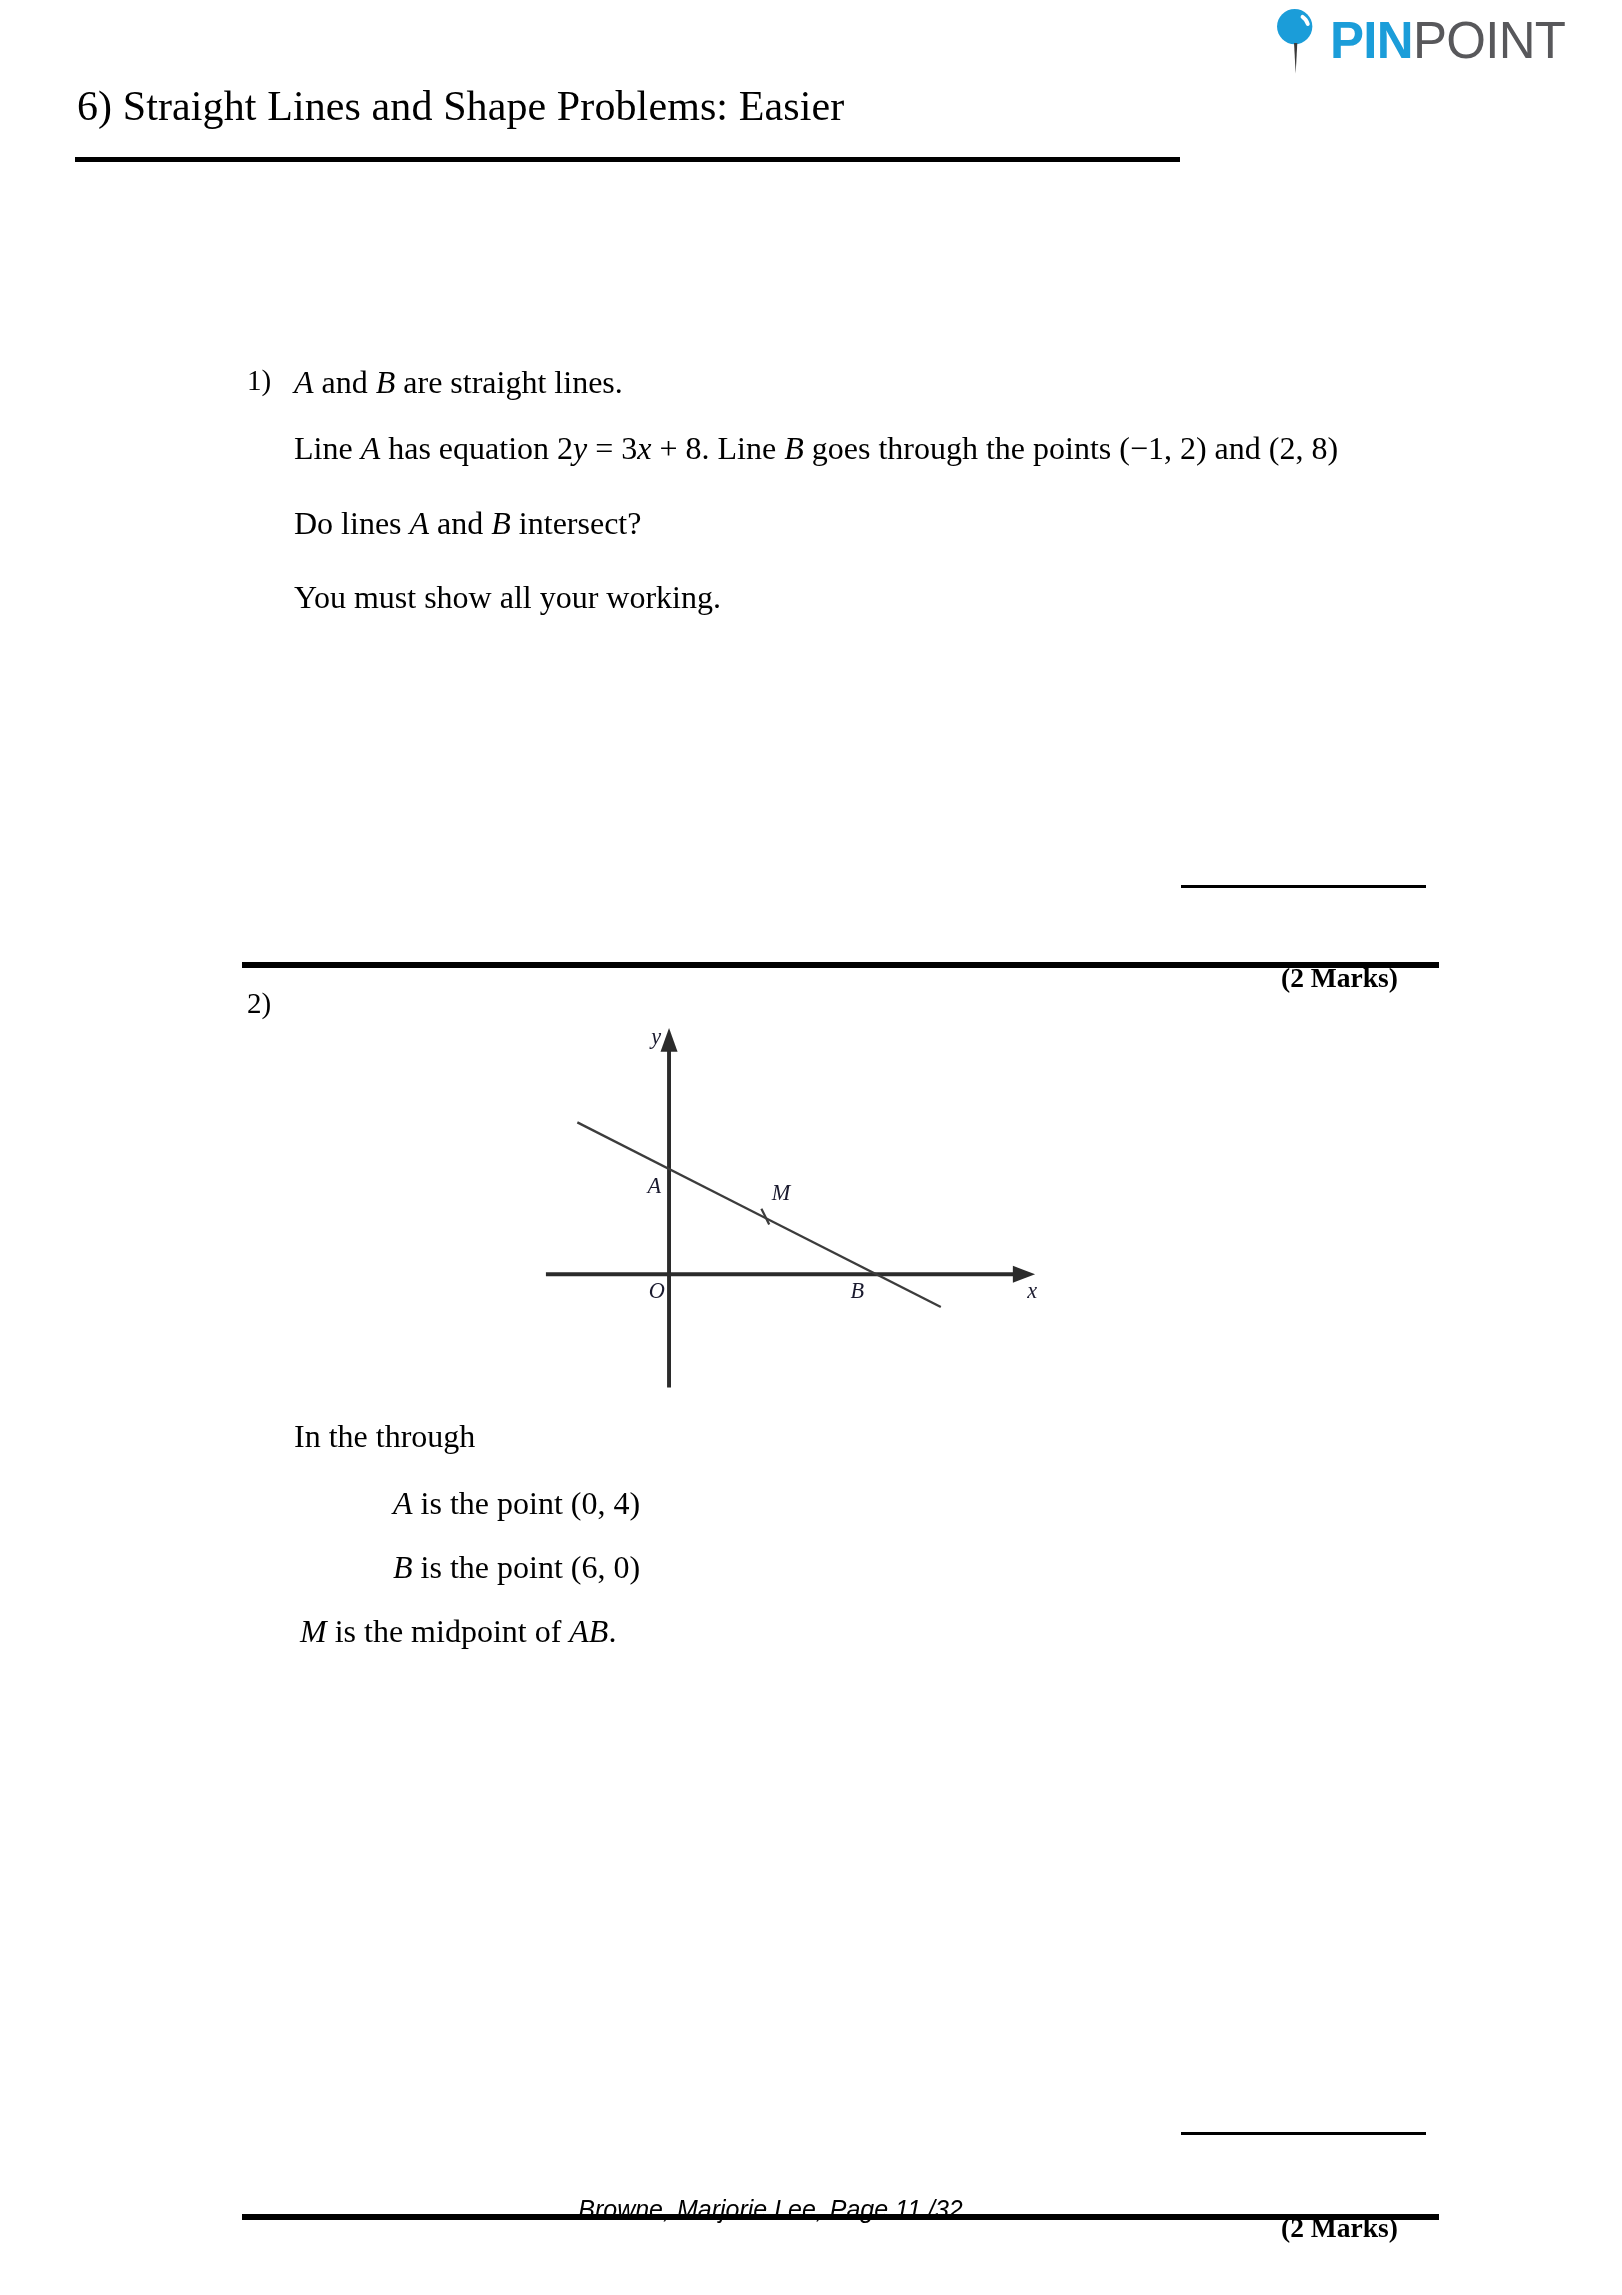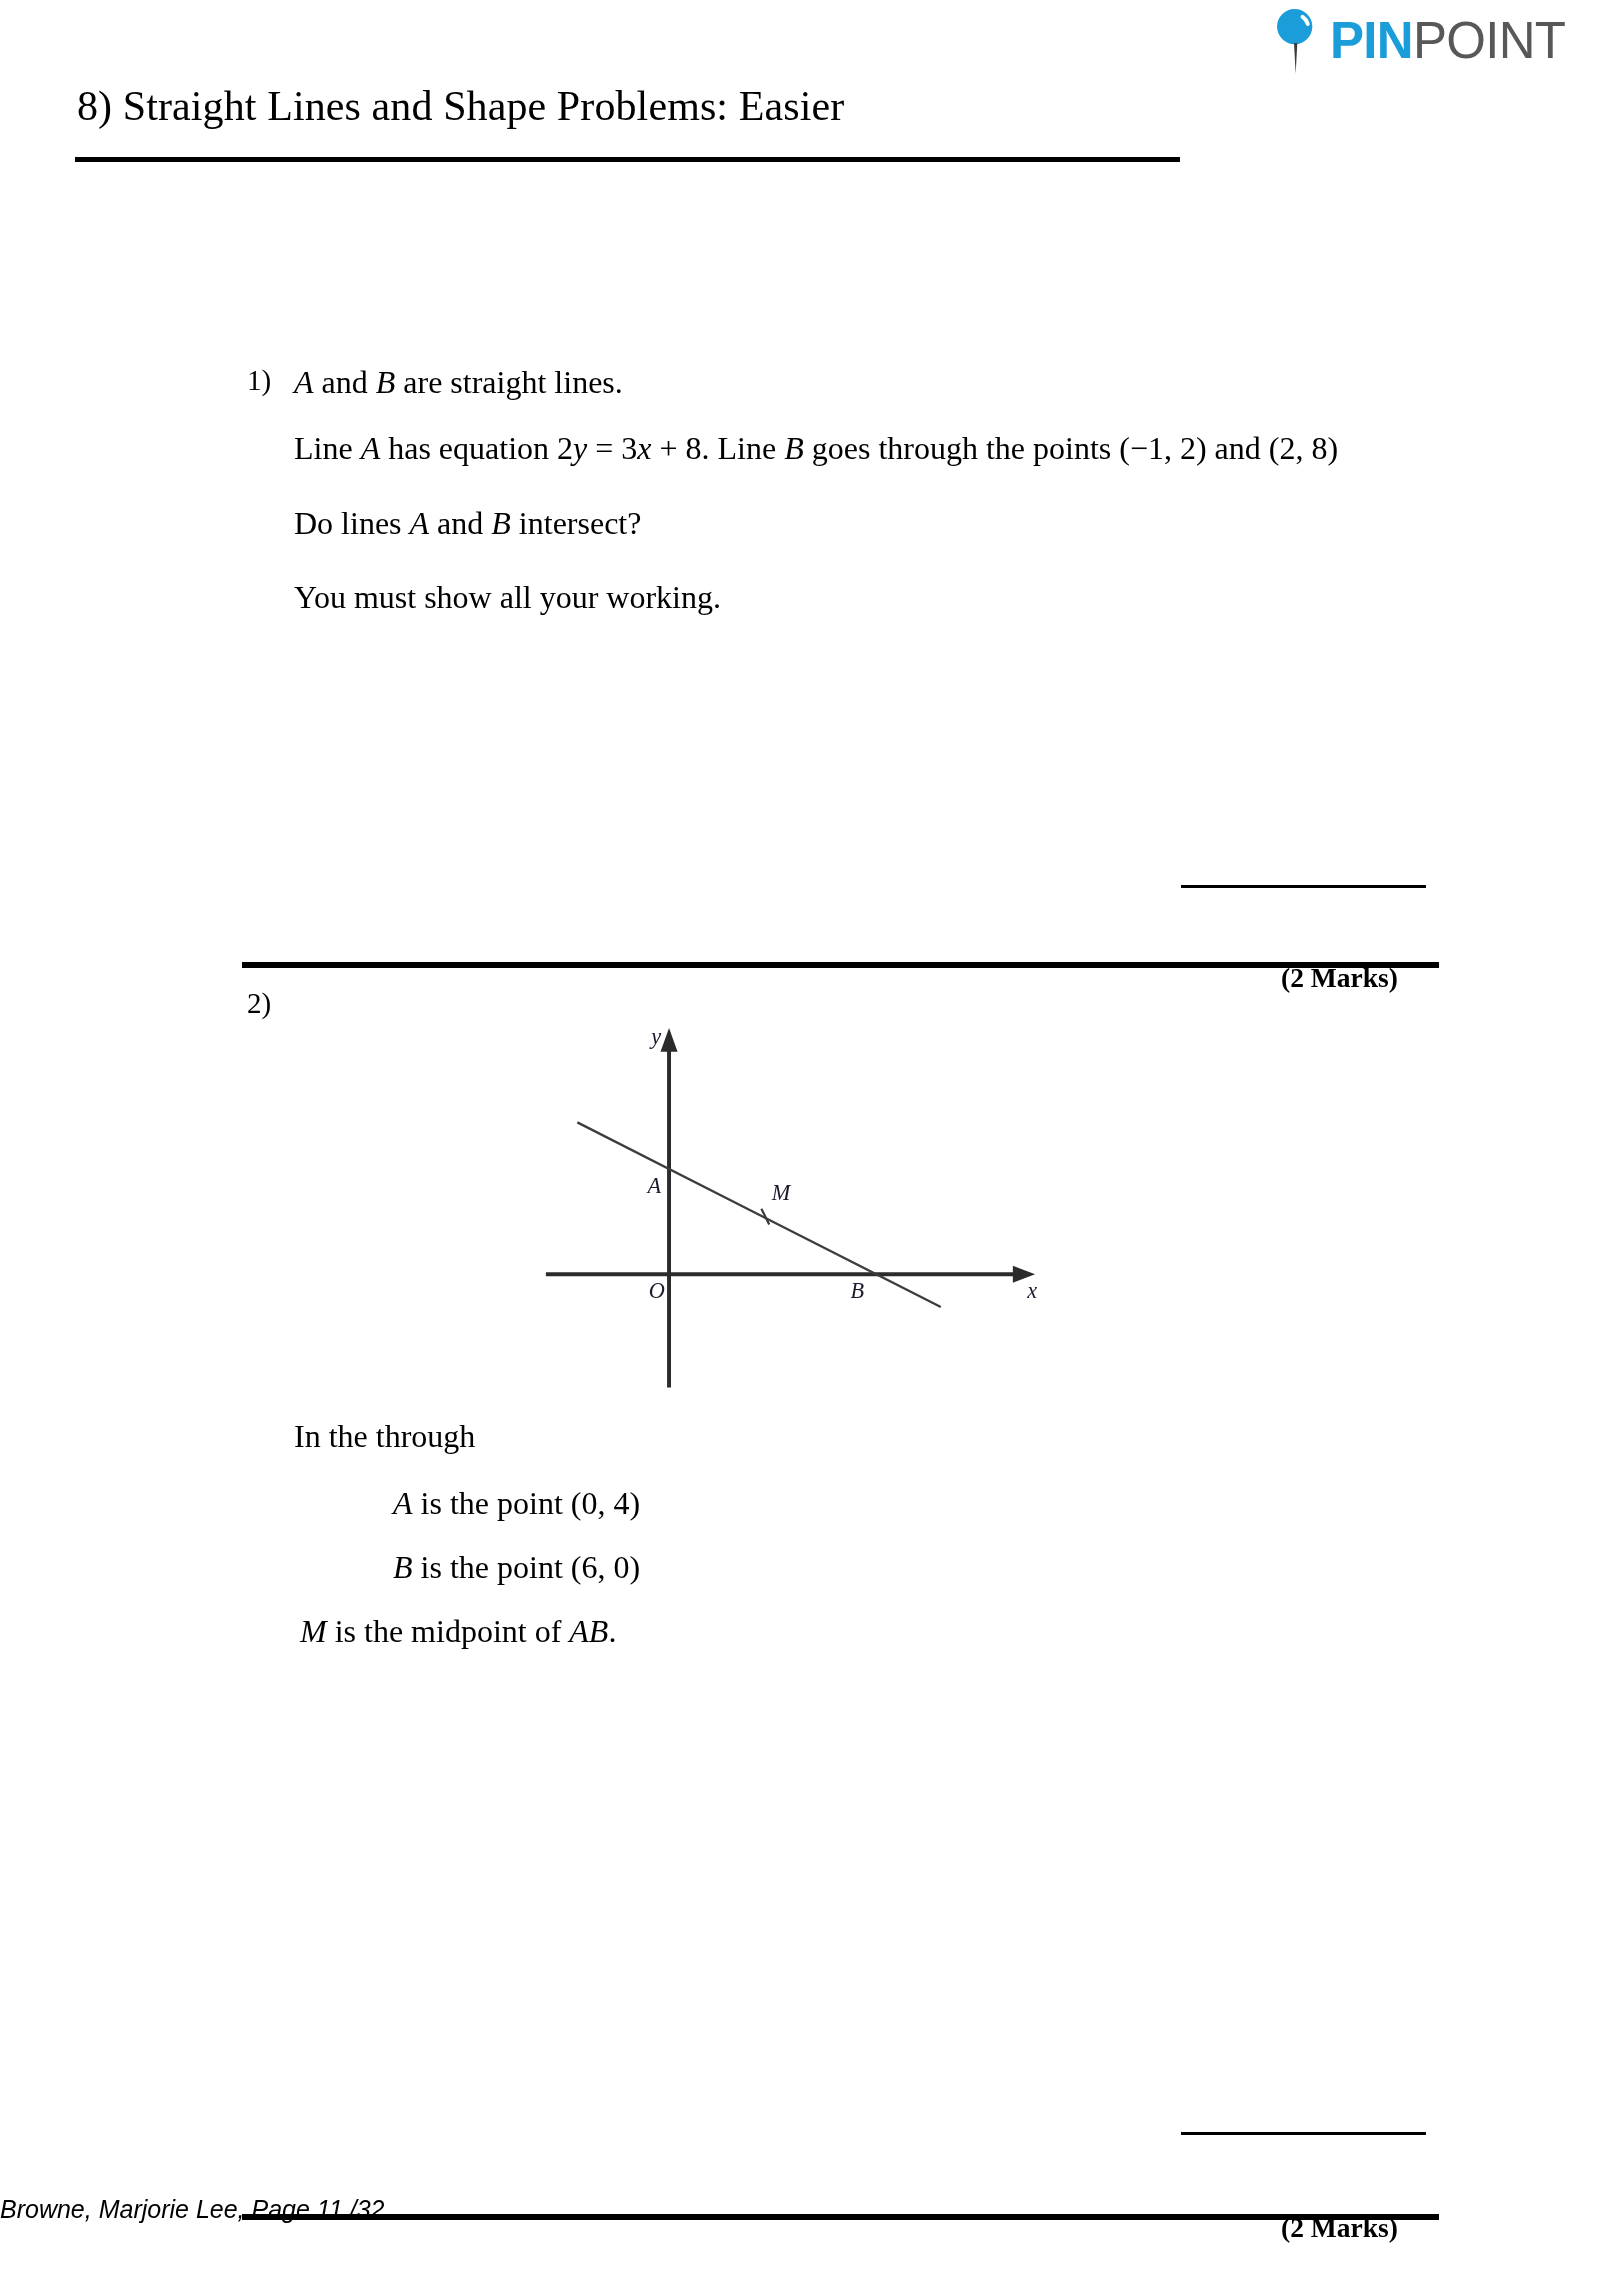--- a/index.html
+++ b/index.html
@@ -118,21 +118,21 @@
     top: 2214px;
     width: 1197px;
     height: 5.9px;
     background: #000000;
   }
   .footer-text {
     position: absolute;
     left: 0;
     top: 2197px;
     width: 1541px;
-    text-align: left;
+    text-align: center;
     font-family: "Liberation Sans", "DejaVu Sans", sans-serif;
     font-style: italic;
     font-size: 25px;
     line-height: 1;
     color: #000000;
     white-space: nowrap;
   }
 </style>
 </head>
 <body>
@@ -145,21 +145,21 @@
         <circle cx="30" cy="30" r="27" fill="#1b9dd9"></circle>
         <path d="M42 15 A20 20 0 0 1 50 26" stroke="#ffffff" stroke-width="6" fill="none" stroke-linecap="round"></path>
         <path d="M29 55 L31.5 102 L34 55 Z" fill="#3a3a3a"></path>
       </svg>
     </span>
     <span class="logo-text">
       <span class="logo-pinword">PIN</span><span class="logo-pointword">POINT</span>
     </span>
   </div>
 
-  <div class="doc-title">8) Straight Lines and Shape Problems: Easier</div>
+  <div class="doc-title">6) Straight Lines and Shape Problems: Easier</div>
   <div class="title-rule"></div>
 
   <div class="qnum" style="left:247px; top:366px;">1)</div>
 
   <div class="qline" style="left:294px; top:366px;"><i>A</i> and <i>B</i> are straight lines.</div>
 
   <div class="qline" style="left:294px; top:432px;">Line <i>A</i> has equation 2<i>y</i> = 3<i>x</i> + 8. Line <i>B</i> goes through the points (−1, 2) and (2, 8)</div>
 
   <div class="qline" style="left:294px; top:507px;">Do lines <i>A</i> and <i>B</i> intersect?</div>
 

